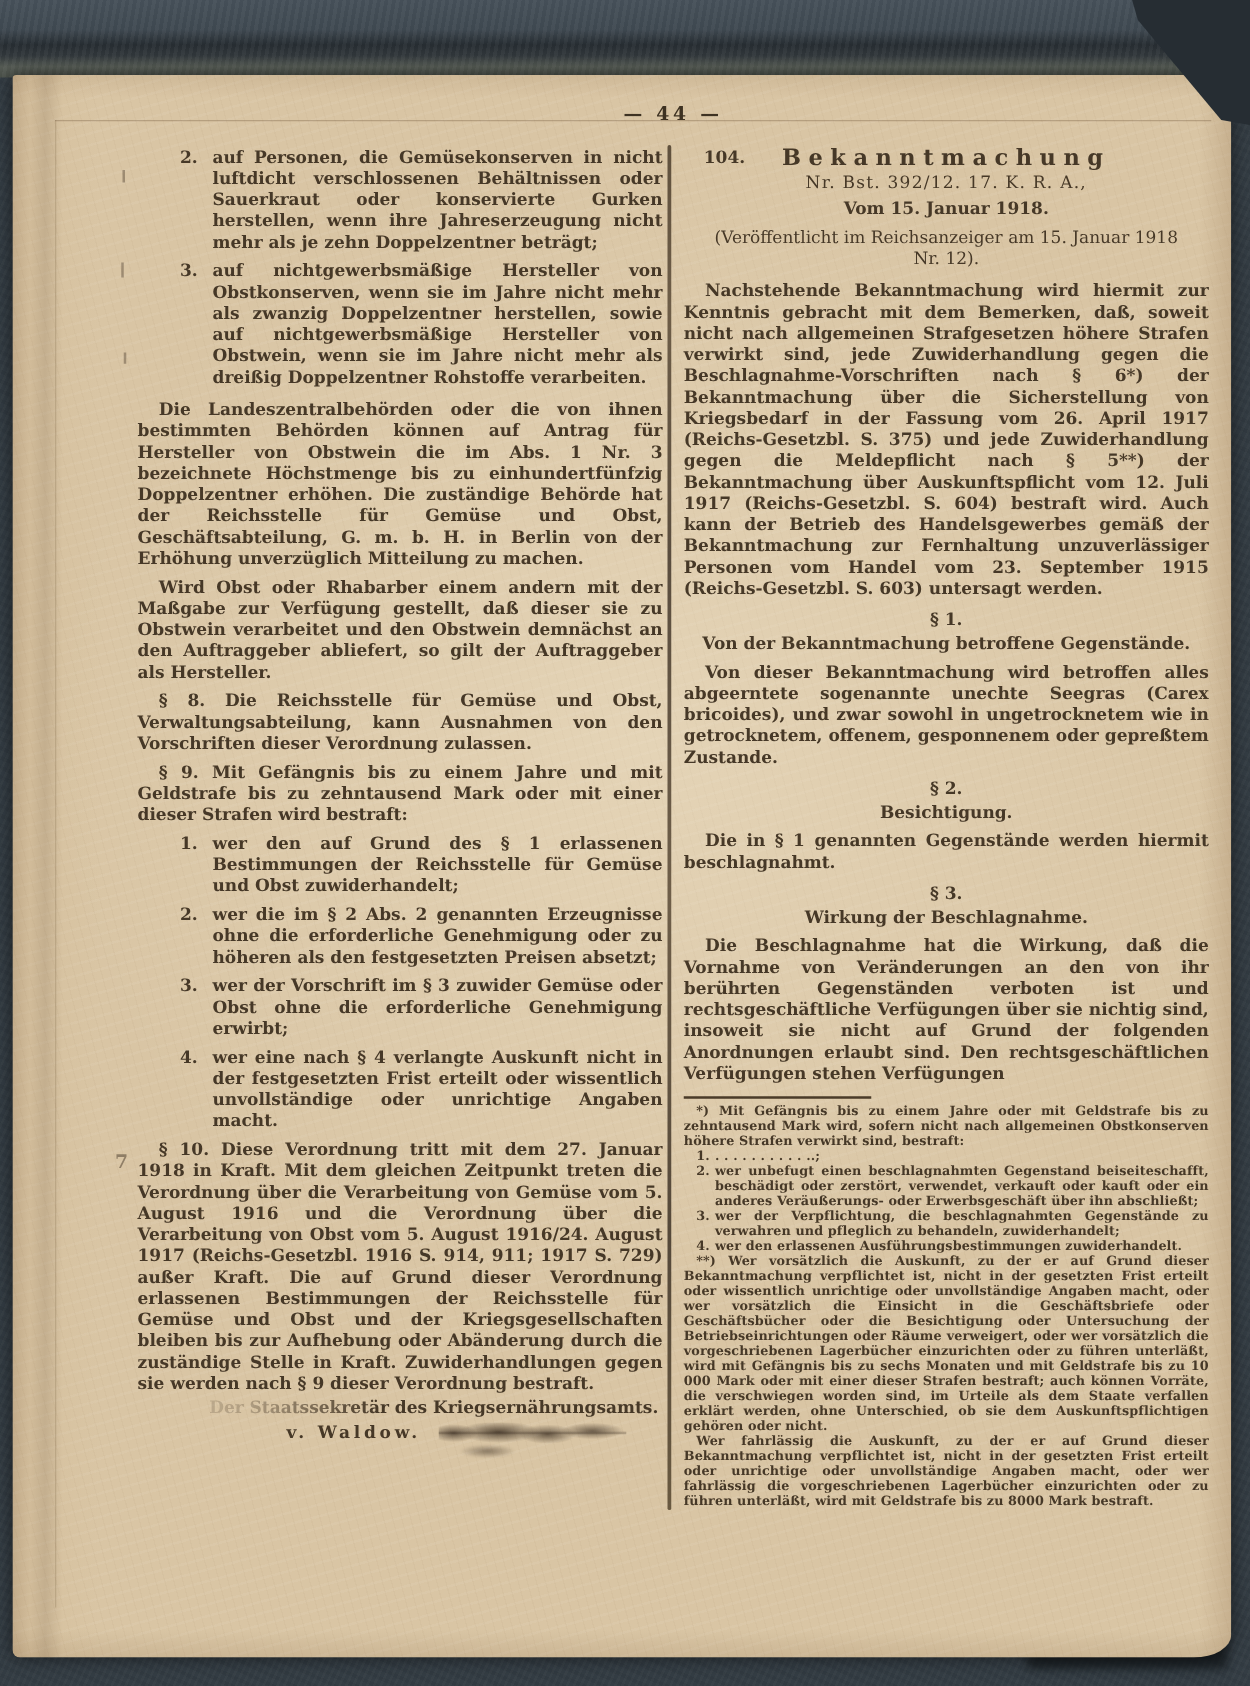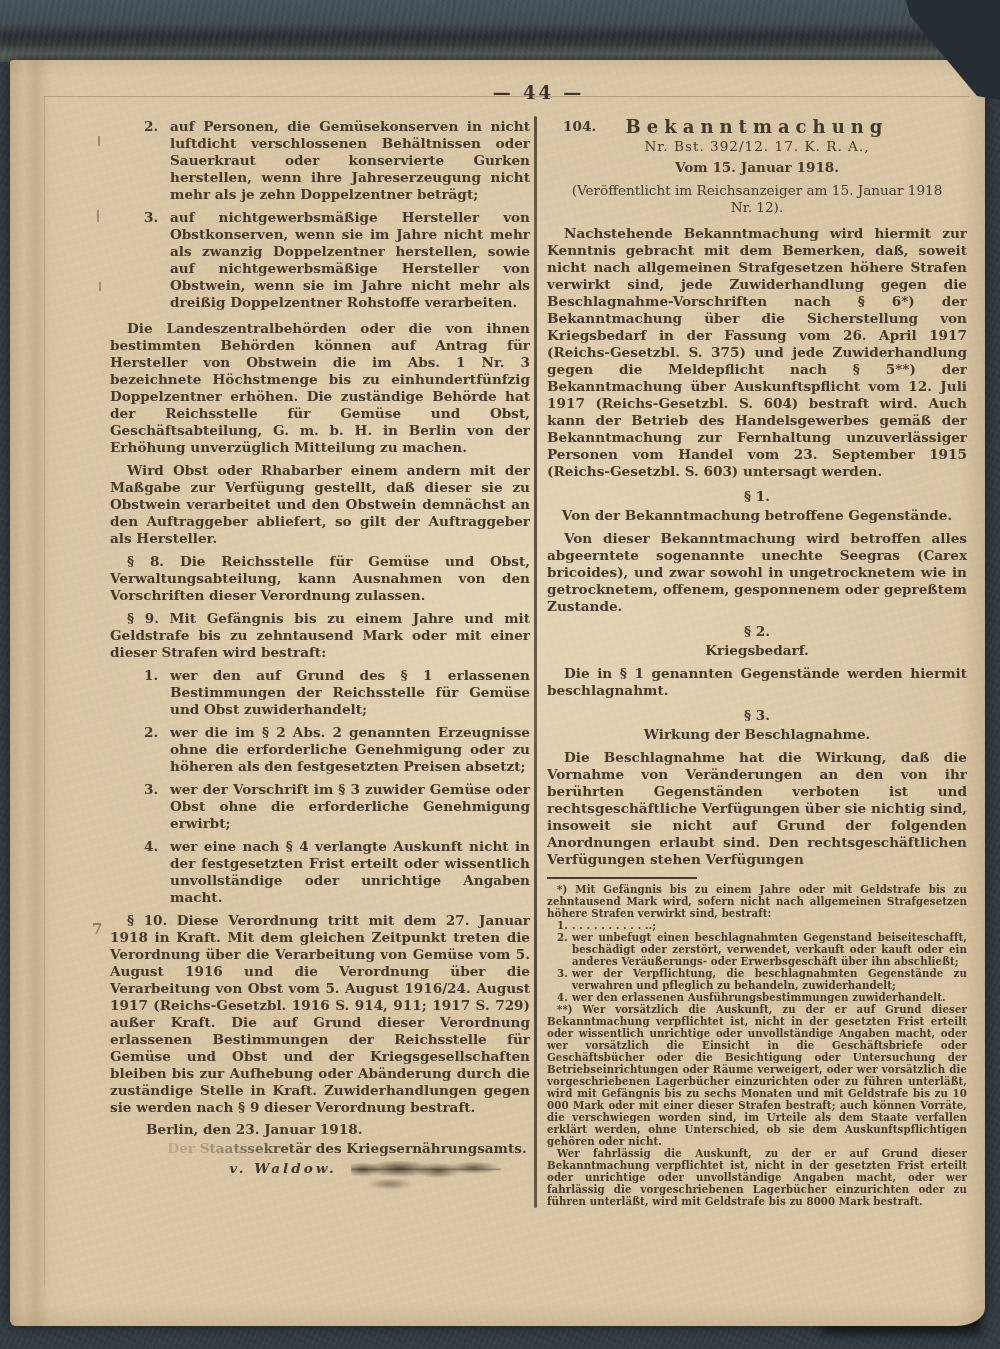--- a/index.html
+++ b/index.html
@@ -50,21 +50,21 @@
   }
   .frame-line-v{
     position:absolute;left:34px;top:36px;bottom:40px;width:1px;
     background:rgba(115,90,60,0.22);
   }
   .margin-tick{position:absolute;width:2px;background:rgba(70,55,40,0.4);}
   .pencil-mark{position:absolute;color:rgba(70,55,40,0.5);font-size:15px;font-weight:700;}
   
   .page-num{
     position:absolute;left:100px;top:22px;width:857px;
-    text-align:center;font-size:18px;font-weight:700;color:#3e3222;letter-spacing:3px;
+    text-align:center;font-size:15px;font-weight:700;color:#3e3222;letter-spacing:3px;
   }
   .columns{
     position:absolute;left:100px;top:58px;width:857px;
     display:flex;gap:17px;
     color:#463827;
   }
   .col{width:420px;font-size:13.6px;line-height:17px;text-align:justify;font-weight:700;}
   .divider{
     position:absolute;left:524px;top:56px;height:1092px;width:2.5px;
     background:linear-gradient(180deg,#4a3c2b 0%,#5a4a36 12%,#42362a 30%,#5a4a36 55%,#3d3226 80%,#55462f 100%);
@@ -76,21 +76,21 @@
   .hang{display:flex;margin:6px 0 0 34px;}
   .hang .n{flex:none;width:26px;}
   .hang .t{flex:1;text-align:justify;}
   .dateline{margin:5px 0 0 0;text-indent:36px;text-align:left;}
   .sig-title{
     text-align:center;padding-left:54px;margin-top:2px;
     -webkit-mask-image:linear-gradient(90deg, rgba(0,0,0,0.12) 8%, rgba(0,0,0,0.30) 22%, rgba(0,0,0,1) 46%);
     mask-image:linear-gradient(90deg, rgba(0,0,0,0.12) 8%, rgba(0,0,0,0.30) 22%, rgba(0,0,0,1) 46%);
   }
   .sig-row{margin-top:3px;text-align:center;padding-left:90px;white-space:nowrap;}
-  .sig-name{display:inline-block;letter-spacing:3px;font-style:italic;}
+  .sig-name{display:inline-block;letter-spacing:3px;}
   .stamp-smudge{
     display:inline-block;vertical-align:middle;width:150px;height:17px;margin-left:14px;
     background:
       radial-gradient(ellipse 18% 60% at 8% 50%, rgba(55,42,30,0.75), rgba(55,42,30,0) 70%),
       radial-gradient(ellipse 30% 70% at 32% 45%, rgba(55,42,30,0.8), rgba(55,42,30,0) 72%),
       radial-gradient(ellipse 22% 65% at 58% 55%, rgba(55,42,30,0.7), rgba(55,42,30,0) 70%),
       radial-gradient(ellipse 24% 55% at 82% 40%, rgba(55,42,30,0.65), rgba(55,42,30,0) 70%),
       linear-gradient(0deg, rgba(55,42,30,0) 42%, rgba(55,42,30,0.35) 50%, rgba(55,42,30,0) 60%);
     filter:blur(0.6px);
   }
@@ -166,21 +166,20 @@
         <span class="n">3.</span>
         <span class="t">wer der Vorschrift im § 3 zuwider Gemüse oder Obst ohne die erforderliche Genehmigung erwirbt;</span>
       </div>
       <div class="hang">
         <span class="n">4.</span>
         <span class="t">wer eine nach § 4 verlangte Auskunft nicht in der festgesetzten Frist erteilt oder wissentlich unvollständige oder unrichtige Angaben macht.</span>
       </div>
 
       <p class="p gap">§ 10.  Diese Verordnung tritt mit dem 27. Januar 1918 in Kraft. Mit dem gleichen Zeitpunkt treten die Verordnung über die Verarbeitung von Gemüse vom 5. August 1916 und die Verordnung über die Verarbeitung von Obst vom 5. August 1916/24. August 1917 (Reichs-Gesetzbl. 1916 S. 914, 911; 1917 S. 729) außer Kraft. Die auf Grund dieser Verordnung erlassenen Bestimmungen der Reichsstelle für Gemüse und Obst und der Kriegsgesellschaften bleiben bis zur Aufhebung oder Abänderung durch die zuständige Stelle in Kraft. Zuwiderhandlungen gegen sie werden nach § 9 dieser Verordnung bestraft.</p>
 
-      <p class="dateline">Berlin, den 23. Januar 1918.</p>
       <p class="p sig-title" style="text-indent:0;">Der Staatssekretär des Kriegsernährungsamts.</p>
       <div class="sig-row">
         <span class="sig-name">v. Waldow.</span><span class="stamp-smudge"></span>
       </div>
       <div style="position:relative;height:14px;">
         <span class="stamp-smudge2" style="left:250px;top:0;"></span>
       </div>
     </div>
 
     <div class="col">
@@ -194,31 +193,31 @@
       <div class="rc-pub">(Veröffentlicht im Reichsanzeiger am 15. Januar 1918</div>
       <div class="rc-pub" style="margin-top:0;">Nr. 12).</div>
 
       <p class="p gap-lg">Nachstehende Bekanntmachung wird hiermit zur Kenntnis gebracht mit dem Bemerken, daß, soweit nicht nach allgemeinen Strafgesetzen höhere Strafen verwirkt sind, jede Zuwiderhandlung gegen die Beschlagnahme-Vorschriften nach § 6*) der Bekanntmachung über die Sicherstellung von Kriegsbedarf in der Fassung vom 26. April 1917 (Reichs-Gesetzbl. S. 375) und jede Zuwiderhandlung gegen die Meldepflicht nach § 5**) der Bekanntmachung über Auskunftspflicht vom 12. Juli 1917 (Reichs-Gesetzbl. S. 604) bestraft wird. Auch kann der Betrieb des Handelsgewerbes gemäß der Bekanntmachung zur Fernhaltung unzuverlässiger Personen vom Handel vom 23. September 1915 (Reichs-Gesetzbl. S. 603) untersagt werden.</p>
 
       <div class="sec-num">§ 1.</div>
       <div class="sec-head">Von der Bekanntmachung betroffene Gegenstände.</div>
       <p class="p gap">Von dieser Bekanntmachung wird betroffen alles abgeerntete sogenannte unechte Seegras (Carex bricoides), und zwar sowohl in ungetrocknetem wie in getrocknetem, offenem, gesponnenem oder gepreßtem Zustande.</p>
 
       <div class="sec-num">§ 2.</div>
-      <div class="sec-head">Kriegsbedarf.</div>
+      <div class="sec-head">Besichtigung.</div>
       <p class="p gap">Die in § 1 genannten Gegenstände werden hiermit beschlagnahmt.</p>
 
       <div class="sec-num">§ 3.</div>
       <div class="sec-head">Wirkung der Beschlagnahme.</div>
       <p class="p gap">Die Beschlagnahme hat die Wirkung, daß die Vornahme von Veränderungen an den von ihr berührten Gegenständen verboten ist und rechtsgeschäftliche Verfügungen über sie nichtig sind, insoweit sie nicht auf Grund der folgenden Anordnungen erlaubt sind. Den rechtsgeschäftlichen Verfügungen stehen Verfügungen</p>
 
       <div class="fn-rule"></div>
 
       <div class="fn">
-        <p class="p">*) Mit Gefängnis bis zu einem Jahre oder mit Geldstrafe bis zu zehntausend Mark wird, sofern nicht nach allgemeinen Strafgesetzen höhere Strafen verwirkt sind, bestraft:</p>
+        <p class="p">*) Mit Gefängnis bis zu einem Jahre oder mit Geldstrafe bis zu zehntausend Mark wird, sofern nicht nach allgemeinen Obstkonserven höhere Strafen verwirkt sind, bestraft:</p>
         <div class="fn-hang">
           <span class="n">1.</span>
           <span class="t">. . . . . . . . . . ..;</span>
         </div>
         <div class="fn-hang">
           <span class="n">2.</span>
           <span class="t">wer unbefugt einen beschlagnahmten Gegenstand beiseiteschafft, beschädigt oder zerstört, verwendet, verkauft oder kauft oder ein anderes Veräußerungs- oder Erwerbsgeschäft über ihn abschließt;</span>
         </div>
         <div class="fn-hang">
           <span class="n">3.</span>

